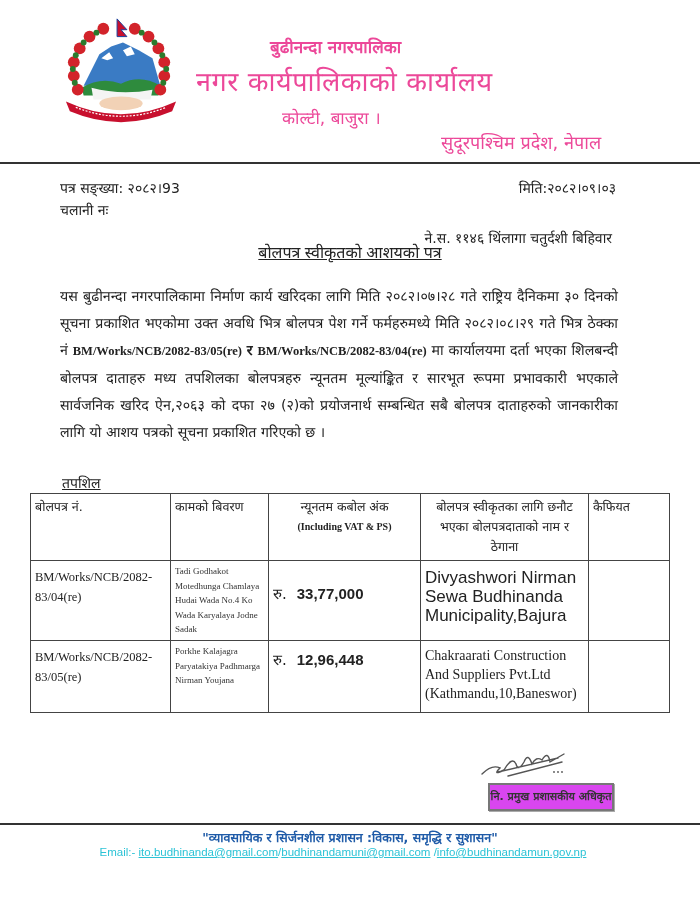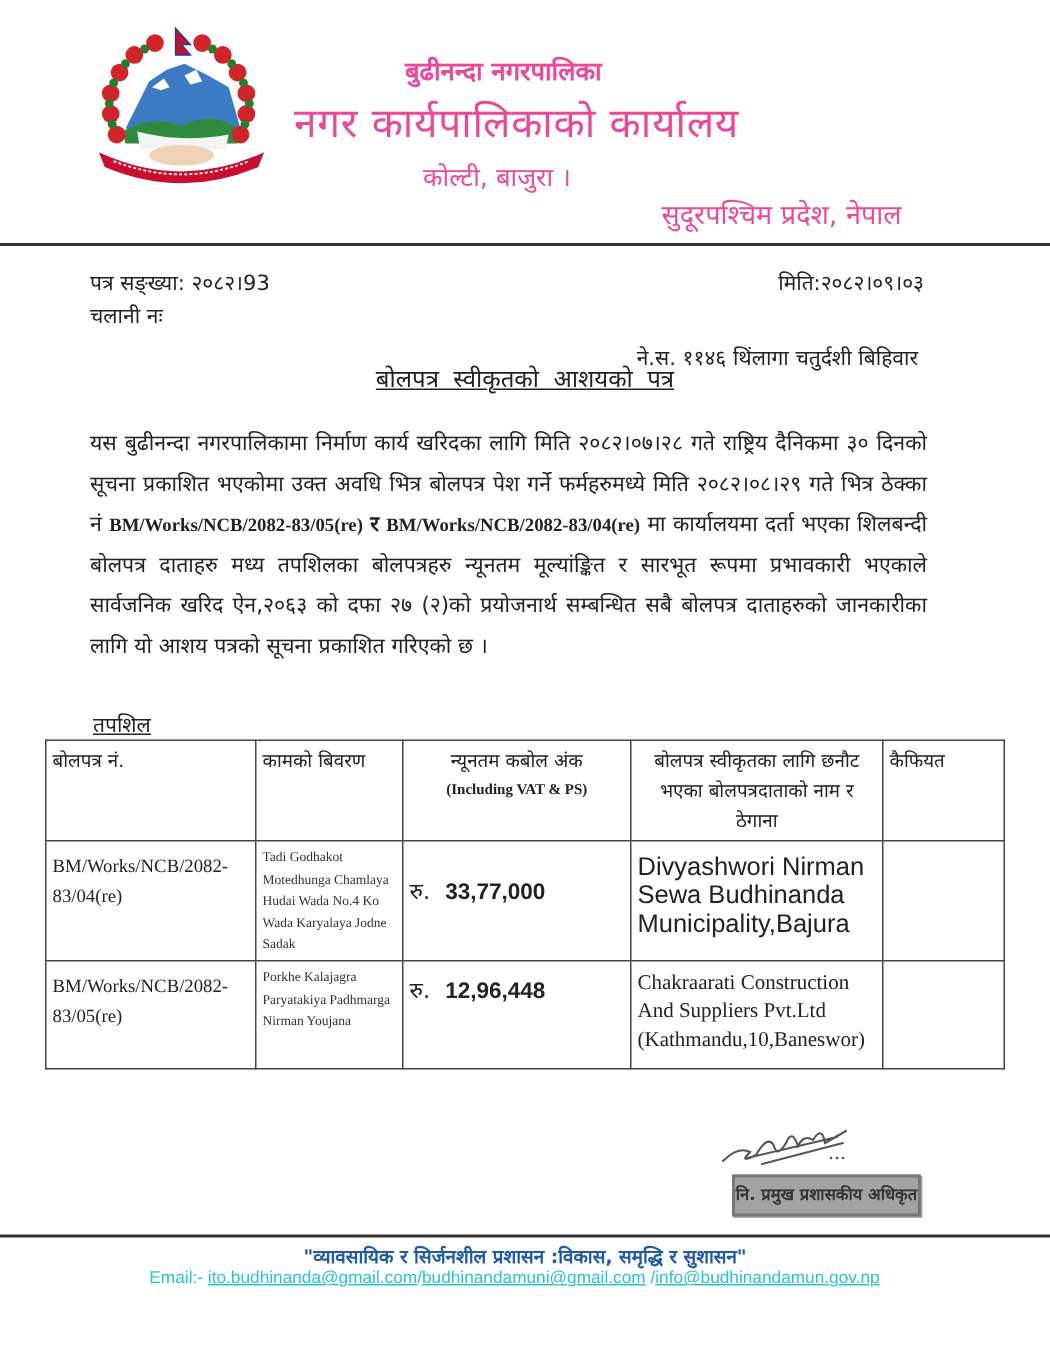--- a/index.html
+++ b/index.html
@@ -20,21 +20,21 @@
   #hr-top { top: 162px; }
   #hr-bottom { top: 823px; }
 
   .meta { font-size: 14px; white-space: nowrap; color: #222; font-family: "DejaVu Sans", "Liberation Sans", sans-serif; }
   #letter-no { left: 60px; top: 178px; }
   #dispatch-no { left: 60px; top: 200px; }
   #date { right: 84px; top: 178px; }
   #nepal-sambat { right: 88px; top: 200px; margin-top: 28px; }
 
   #subject { left: 0; width: 700px; top: 241px; text-align: center; font-size: 16px;
-    font-family: Liberation Mono, monospace; }
+    font-family: Liberation Sans, sans-serif; }
   #subject span { text-decoration: underline; }
 
   #body-text { left: 60px; width: 558px; top: 283px; font-size: 14.2px; line-height: 27px;
     text-align: justify; font-family: "DejaVu Sans", "Liberation Sans", sans-serif; color: #222; }
   .code { font-family: "Liberation Serif", "DejaVu Serif", serif; font-weight: bold; font-size: 12.5px; }
 
   #schedule-label { left: 62px; top: 473px; font-size: 14px; text-decoration: underline;
     font-family: Liberation Mono, monospace; }
 
   
@@ -50,21 +50,21 @@
   .workdesc { font-family: "Liberation Serif", serif; font-weight: bold; font-size: 9px; line-height: 14.6px; color: #333; }
   .amount { font-family: "Liberation Sans", sans-serif; font-size: 15px; padding-top: 22px !important; white-space: nowrap; }
   .r2 .amount { padding-top: 8px !important; }
   .rs { font-family: "DejaVu Sans", sans-serif; font-weight: normal; margin-right: 10px; font-size: 15px; }
   .amt-val { font-weight: bold; }
   .bidder1 { font-family: Liberation Sans, sans-serif; font-weight: bold; font-size: 17px; line-height: 19px; padding-top: 7px !important; }
   .bidder2 { font-family: "Liberation Serif", serif; font-weight: bold; font-size: 14px; line-height: 19px; padding-top: 5px !important; }
 
   
   #signature { left: 478px; top: 742px; width: 92px; height: 40px; }
-  #stamp { left: 488px; top: 783px; width: 122px; height: 24px; border: 2px solid #777; background: #a3a3a3;
+  #stamp { left: 488px; top: 783px; width: 122px; height: 24px; border: 2px solid #777; background: #d946ef;
     font-size: 11px; font-weight: bold; color: #333; text-align: center; line-height: 24px;
     font-family: "DejaVu Sans", sans-serif; white-space: nowrap; box-shadow: 1px 1px 0 #aaa; }
 
   
   #motto { left: 0; width: 700px; top: 829px; text-align: center; font-size: 12.5px; font-weight: bold;
     color: #1f5ba8; font-family: "DejaVu Sans", sans-serif; }
   #contact { left: 0; width: 686px; top: 846px; text-align: center; font-size: 11.5px;
     color: #2cc3d6; font-family: "Liberation Sans", sans-serif; white-space: nowrap; }
   #contact a { color: #2cc3d6; text-decoration: underline; }
 </style>

